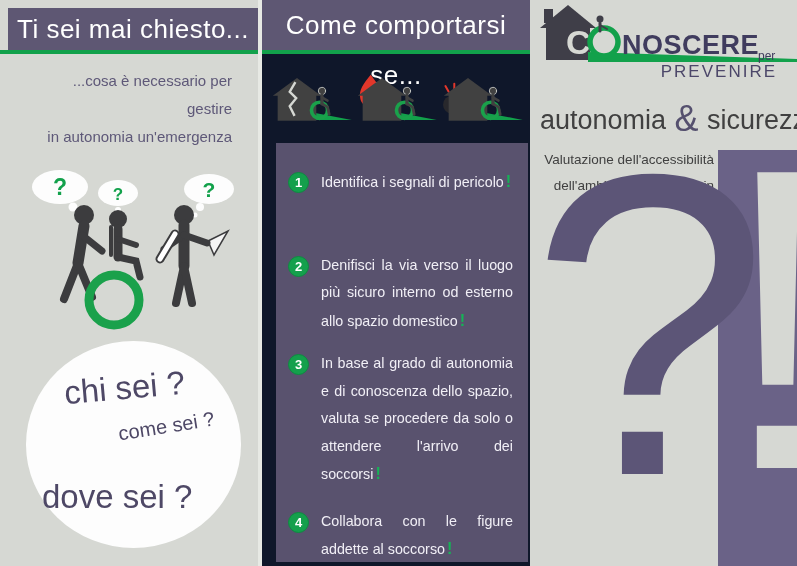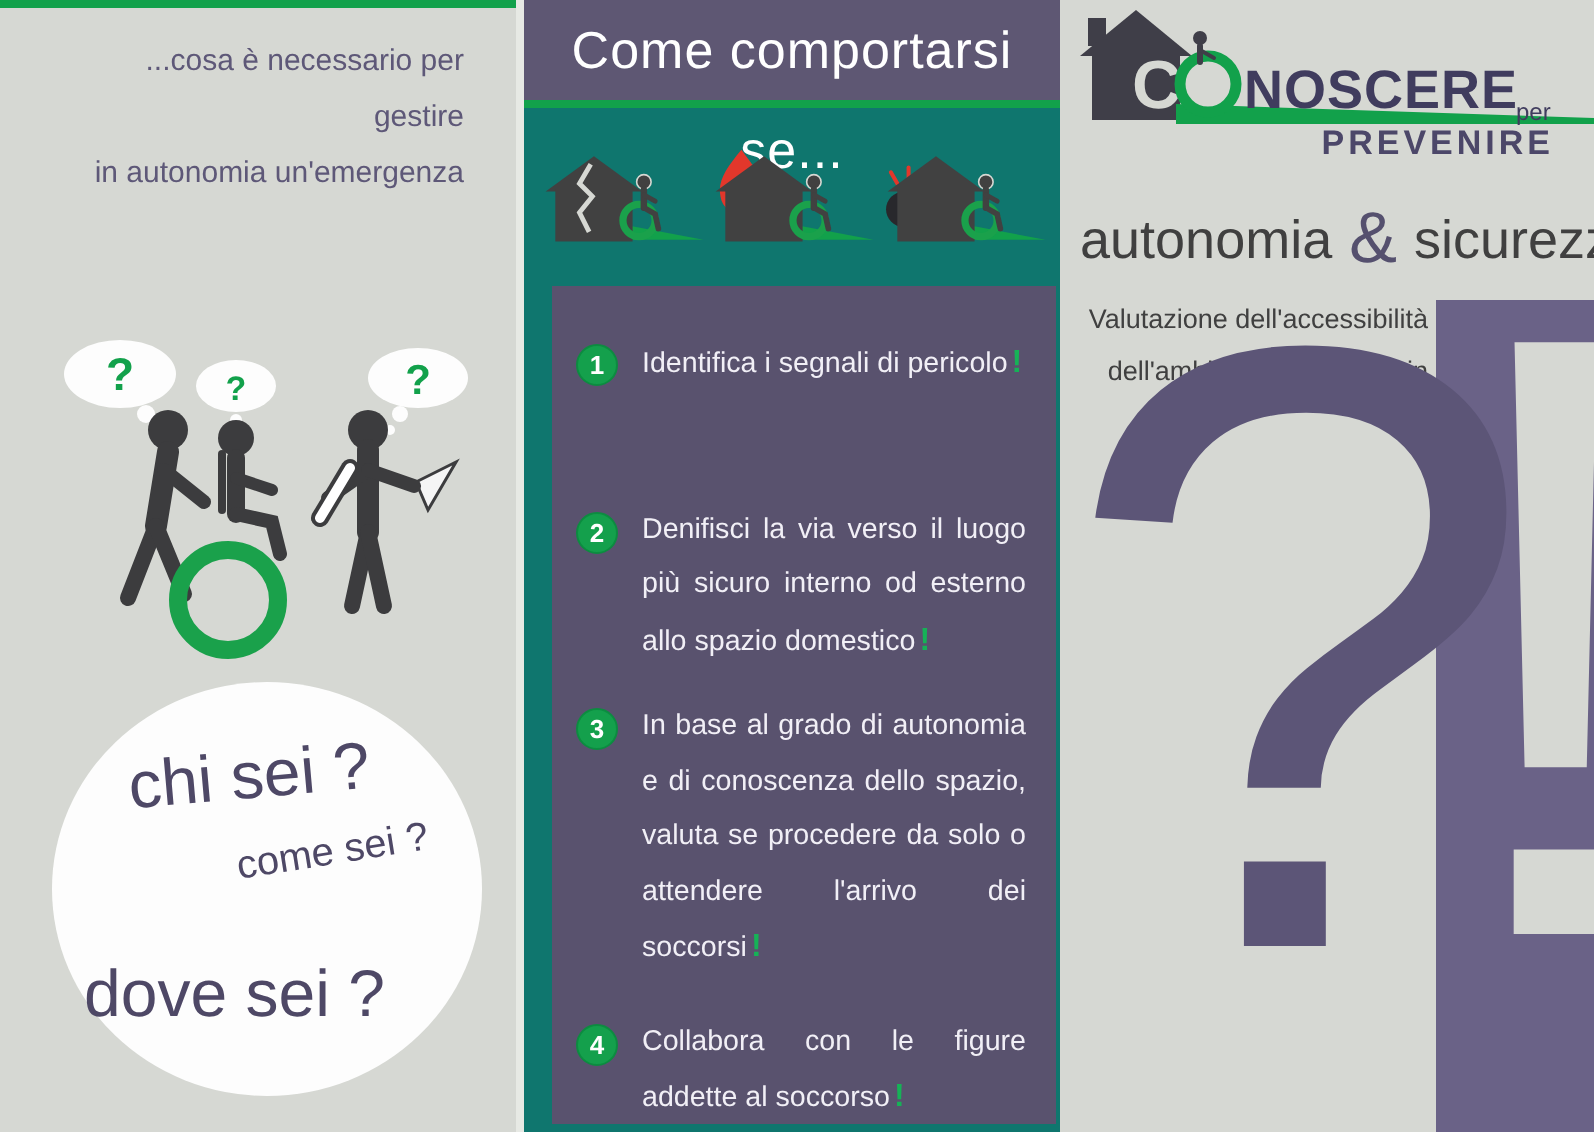--- a/index.html
+++ b/index.html
@@ -19,21 +19,21 @@
   .speech-bubble { position:absolute; left:26px; top:341px; width:215px; height:207px;
                    background:#fdfdfd; border-radius:50%; color:#4e4866; }
   .bub-line { position:absolute; white-space:nowrap; }
   .bub-1 { top:28px;  left:38px;  font-size:33px; transform:rotate(-5deg); }
   .bub-2 { top:74px;  left:92px;  font-size:20px; transform:rotate(-9deg); }
   .bub-3 { top:103px; left:16px;  font-size:33px;margin-top:34px; }
   .bub-4 { top:150px; left:52px;  font-size:23px; }
 
   
   .panel-mid { position:absolute; left:258px; top:0; width:272px; height:566px;
-               background:#0f766e; border-left:4px solid #e7e9e4; }
+               background:#0f172a; border-left:4px solid #e7e9e4; }
   .panel-mid .hdr-bar { height:50px; line-height:50px; }
   .icon-strip { height:89px; display:flex; align-items:center;
                 justify-content:space-between; padding:0 6px; }
   .icon-strip svg { display:block; }
   .steps-box { position:absolute; left:14px; right:2px; top:143px; bottom:4px;
                background:#59526e; padding:25px 15px 0 12px; }
   .step { display:flex; }
   .step-gap-a { margin-bottom:55px; }
   .step-gap-b { margin-bottom:15px; }
   .step-gap-c { margin-bottom:19px; }
@@ -52,41 +52,44 @@
   .phone-left { background:#14a04c; color:#fff; display:flex; align-items:center;
                 padding:0 4px 0 3px; font-weight:bold; font-size:12.5px; }
   .phone-glyph { font-size:15px; font-weight:bold; margin-right:1px; transform:translateY(-1px); }
   .phone-right { background:#fff; color:#2f2d33; display:flex; align-items:center;
                  padding:0 5px; font-weight:bold; font-size:12.5px; letter-spacing:0.5px; }
 
   
   .panel-right { position:absolute; left:530px; top:0; width:267px; height:566px;
                  background:#d6d8d3; }
   .logo-svg { position:absolute; left:0; top:2px; }
-  .prevenire { position:absolute; top:62px; right:20px; font-size:17px; font-weight:bold;
+  .prevenire { position:absolute; top:62px; right:20px; font-size:17px; font-weight:normal;
                letter-spacing:2px; color:#4c4769; }
   .tagline { position:absolute; top:96px; left:0; right:0; text-align:center;
              padding-left:10px; white-space:nowrap; }
   .tag-word { font-size:27px; color:#404040; }
   .tag-amp { font-size:36px; color:#55506e; font-weight:500; position:relative; top:2px;
              margin:0 4px; }
   .descr { position:absolute; top:147px; left:0; width:184px; text-align:right;
            font-size:13.5px; line-height:26px; color:#404040; }
   .band { position:absolute; left:188px; top:150px; width:79px; bottom:0; background:#6a6287; }
   .big-q { position:absolute; left:0; top:110px; width:188px; text-align:center;
            font-size:430px; line-height:1; color:#5c5577; }
   .big-e { position:absolute; left:188px; top:104px; width:79px; text-align:center;
            font-size:430px; line-height:1; color:#d6d8d3; }
 </style>
 </head>
 <body>
 
 <div class="sheet">
 
   <div class="panel-left">
+    <div class="hdr-bar">
+      <span>Ti sei mai chiesto...</span>
+    </div>
     <div class="green-line"></div>
 
     <div class="intro">
       <div>...cosa è necessario per gestire</div>
       <div>in autonomia un'emergenza</div>
     </div>
 
     <svg class="figures" viewBox="0 0 240 172">
 
       <g>

